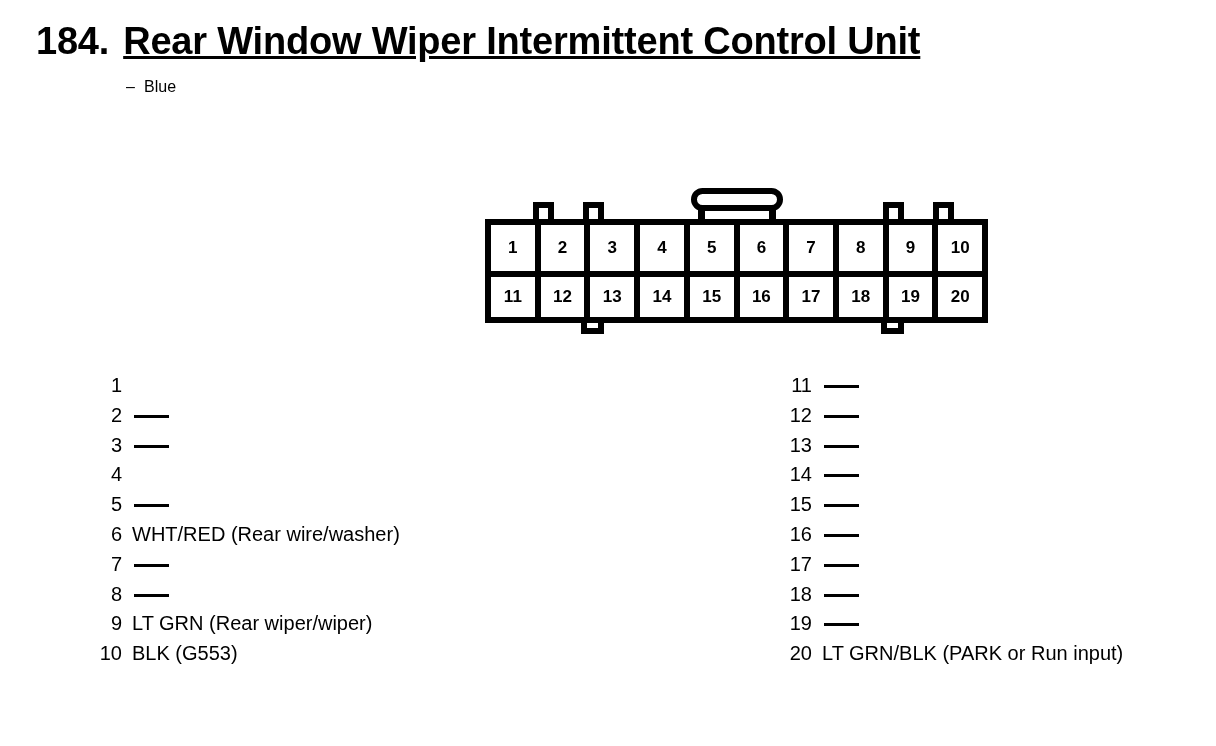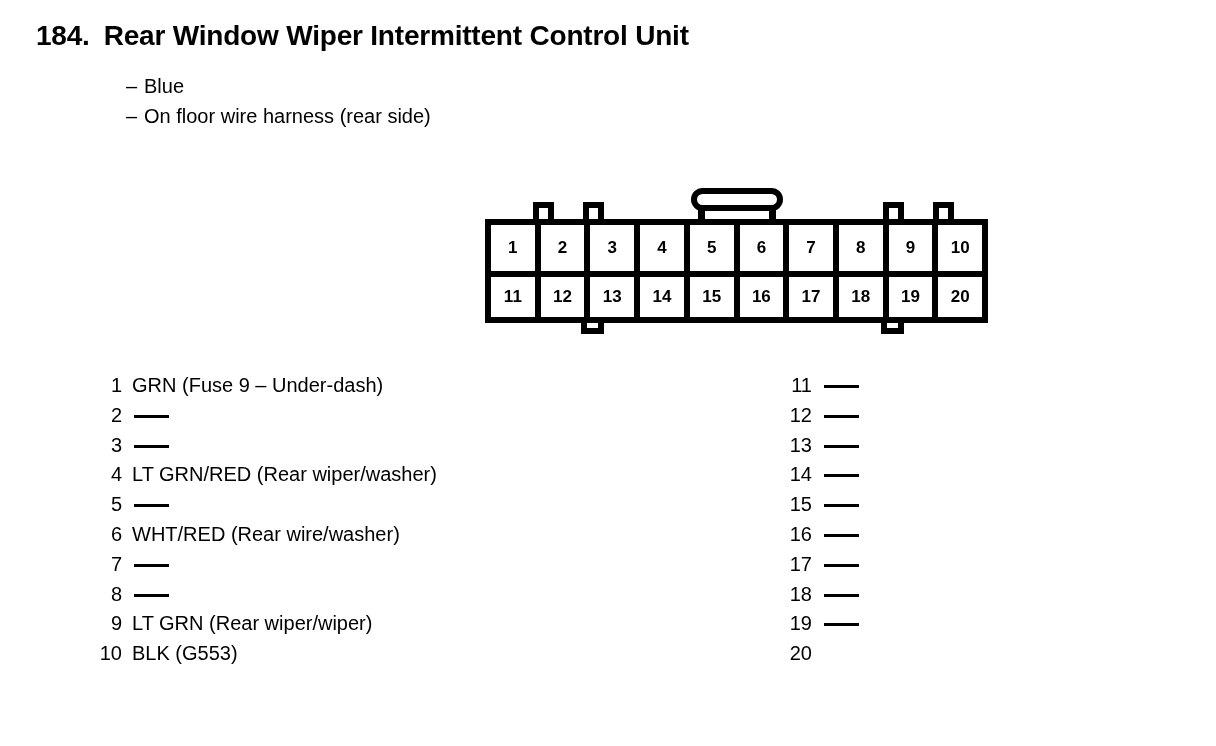--- a/index.html
+++ b/index.html
@@ -15,40 +15,41 @@
     font-family: "Liberation Sans", sans-serif;
     color: #000000;
     overflow: hidden;
   }
 
   
   #page-title {
     position: absolute;
     left: 36px;
     top: 20px;
-    font-size: 28px;
+    font-size: 38px;
     font-weight: bold;
     letter-spacing: -0.2px;
     white-space: nowrap;
+    text-decoration: underline;
   }
   #page-title .num {
     display: inline-block;
     margin-right: 14px;
   }
 
   #attribute-list {
     position: absolute;
     left: 126px;
     top: 72px;
     list-style: none;
     margin: 0;
     padding: 0;
   }
   #attribute-list li {
-    font-size: 20px;
+    font-size: 16px;
     line-height: 29.5px;
     white-space: nowrap;
   }
   #attribute-list li .bullet-dash {
     display: inline-block;
     width: 18px;
   }
 
   
   #connector-diagram {
@@ -180,21 +181,20 @@
 </style>
 </head>
 <body>
 
 <div id="page-title">
   <span class="num">184.</span><span>Rear Window Wiper Intermittent Control Unit</span>
 </div>
 
 <ul id="attribute-list">
     <li><span class="bullet-dash">–</span><span>Blue</span></li>
-    <li><span class="bullet-dash">–</span><span>On floor wire harness (rear side)</span></li>
   </ul>
 
 <div id="connector-diagram">
 
   <div id="connector-latch"></div>
   <div class="latch-post" id="latch-post-left"></div>
   <div class="latch-post" id="latch-post-right"></div>
 
   <div class="tab-top" style="left:48px;"></div>
   <div class="tab-top" style="left:98px;"></div>
@@ -228,33 +228,31 @@
         <div class="pin-cell">18</div>
         <div class="pin-cell">19</div>
         <div class="pin-cell">20</div>
       </div>
   </div>
 </div>
 
 <div class="pin-legend" id="pin-legend-left">
     <div class="legend-row">
       <span class="legend-num">1</span>
-      <span class="legend-desc">GRN (Fuse 9 – Under-dash)</span>
     </div>
     <div class="legend-row">
       <span class="legend-num">2</span>
       <span class="legend-desc empty"></span>
     </div>
     <div class="legend-row">
       <span class="legend-num">3</span>
       <span class="legend-desc empty"></span>
     </div>
     <div class="legend-row">
       <span class="legend-num">4</span>
-      <span class="legend-desc">LT GRN/RED (Rear wiper/washer)</span>
     </div>
     <div class="legend-row">
       <span class="legend-num">5</span>
       <span class="legend-desc empty"></span>
     </div>
     <div class="legend-row">
       <span class="legend-num">6</span>
       <span class="legend-desc">WHT/RED (Rear wire/washer)</span>
     </div>
     <div class="legend-row">
@@ -306,14 +304,15 @@
     <div class="legend-row">
       <span class="legend-num">18</span>
       <span class="legend-desc empty"></span>
     </div>
     <div class="legend-row">
       <span class="legend-num">19</span>
       <span class="legend-desc empty"></span>
     </div>
     <div class="legend-row">
       <span class="legend-num">20</span>
+      <span class="legend-desc">LT GRN/BLK (PARK or Run input)</span>
     </div>
   </div>
 
 </body></html>

